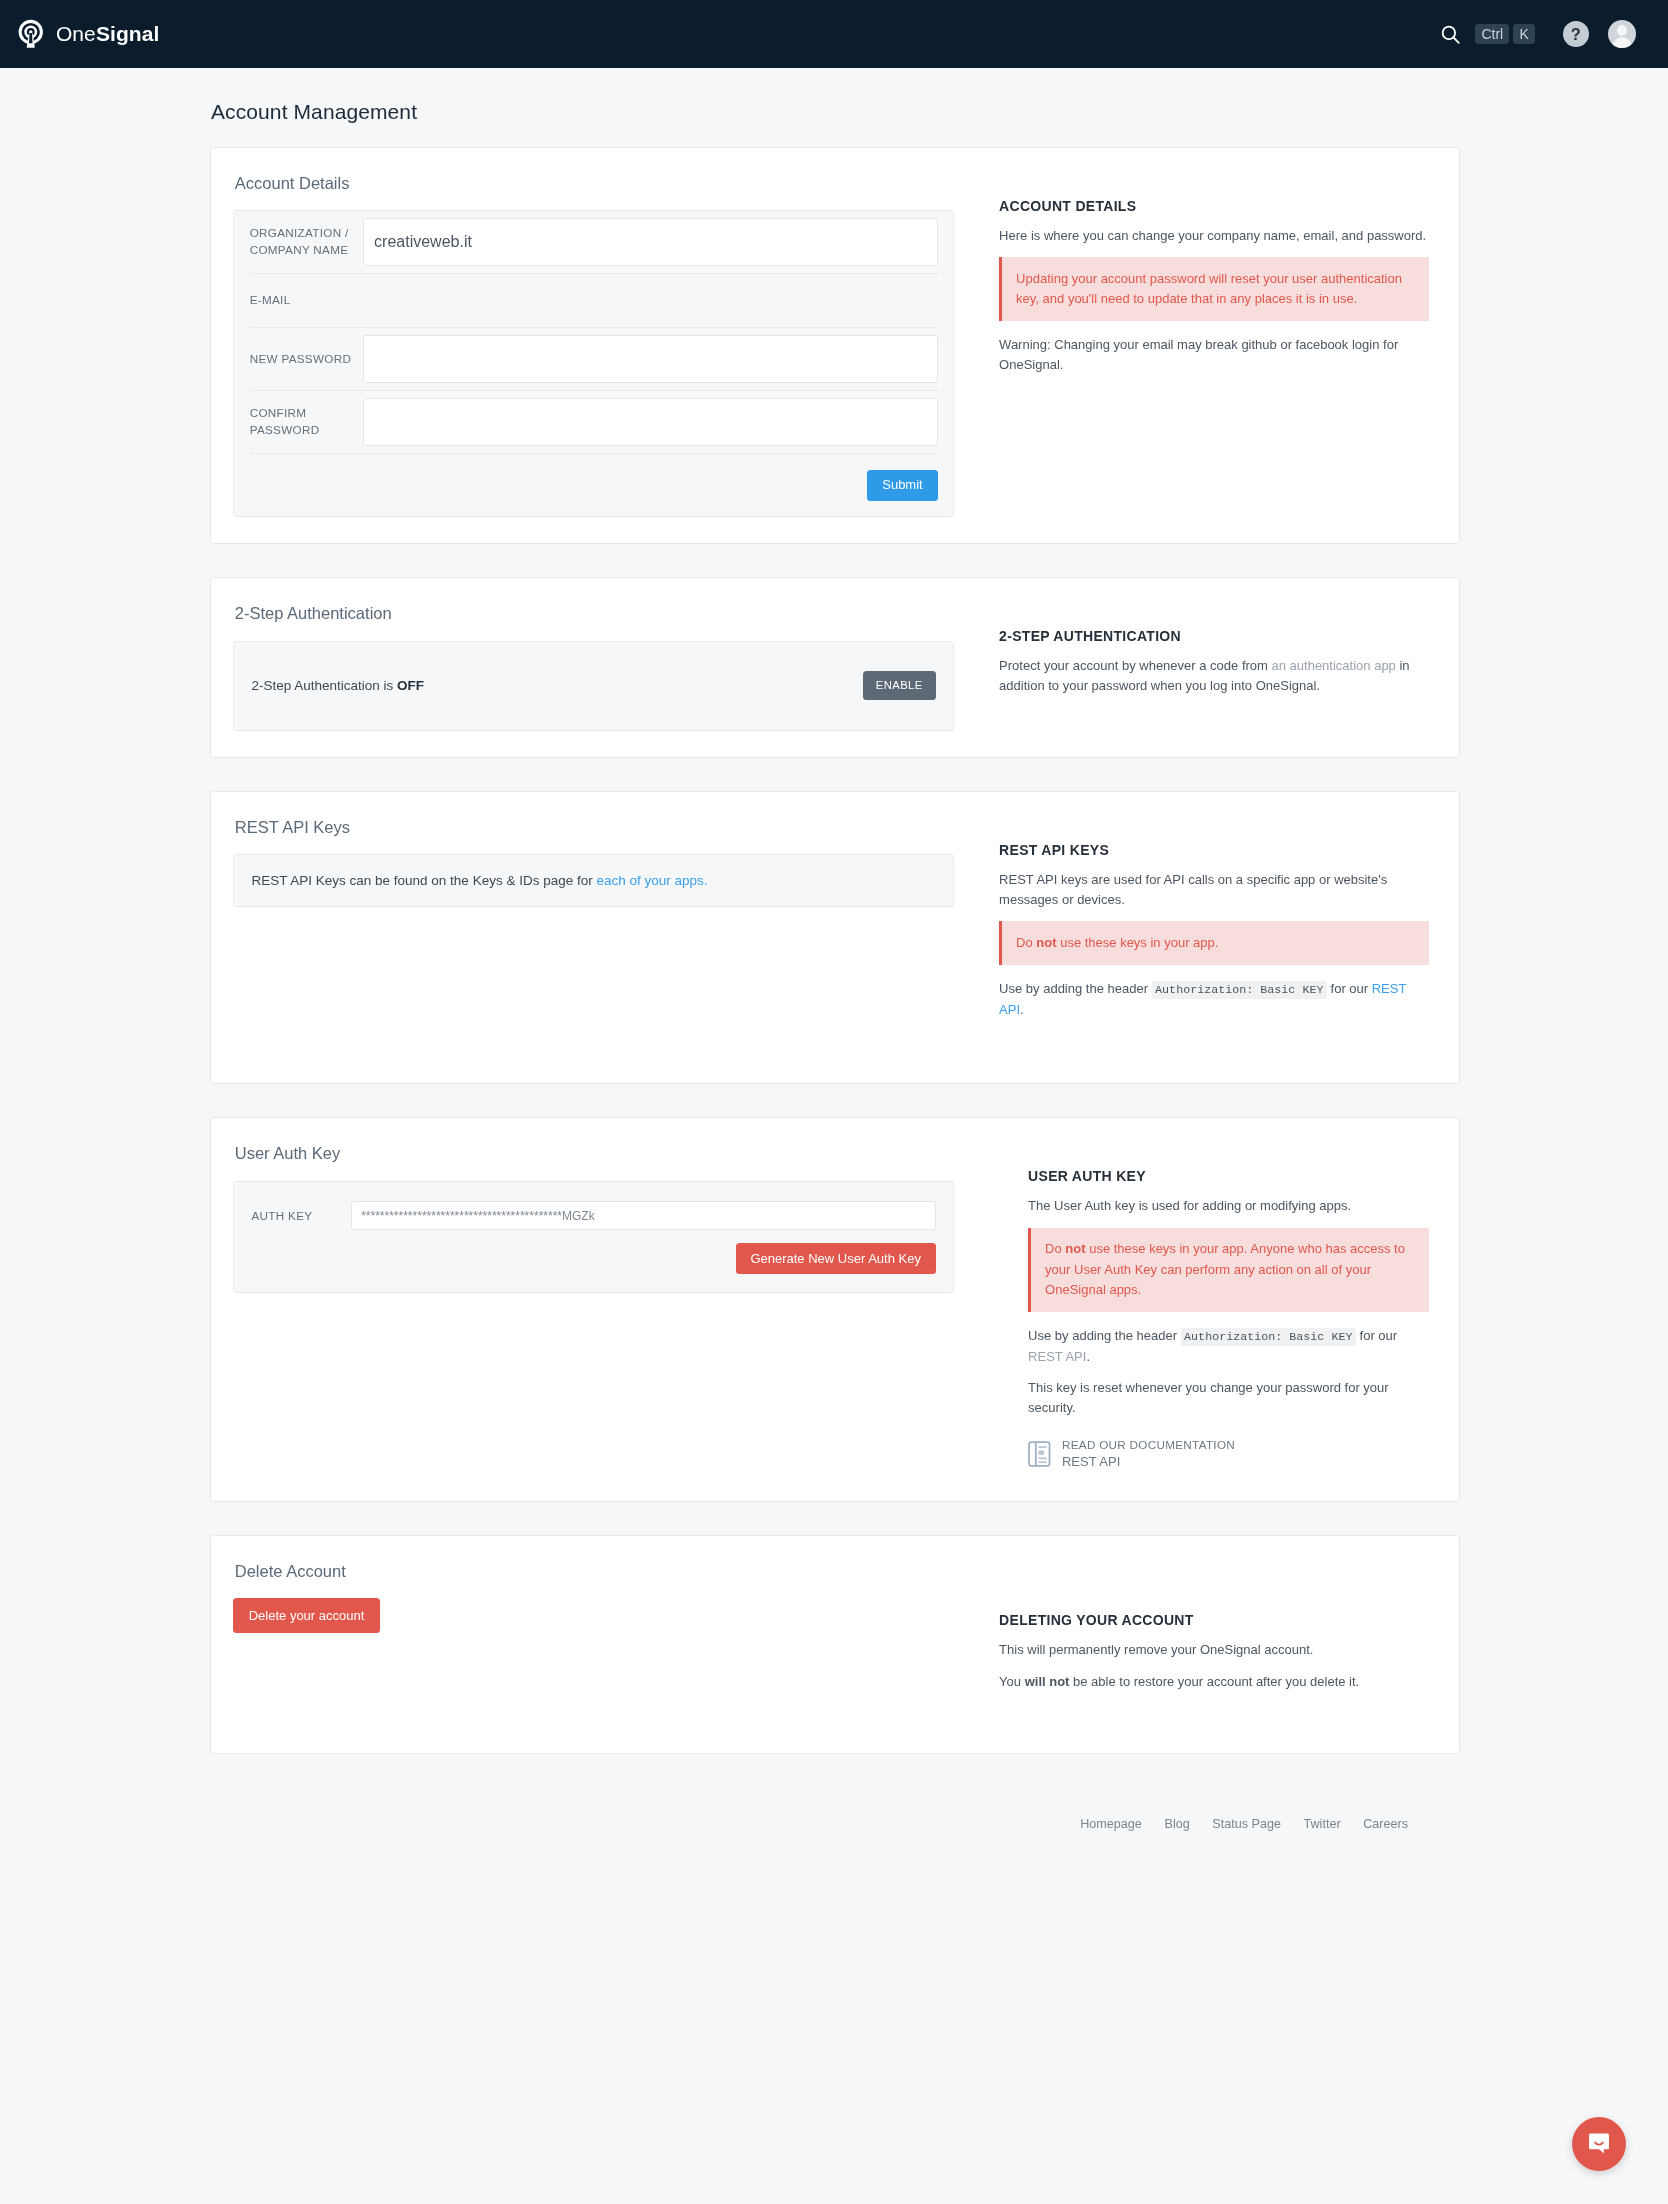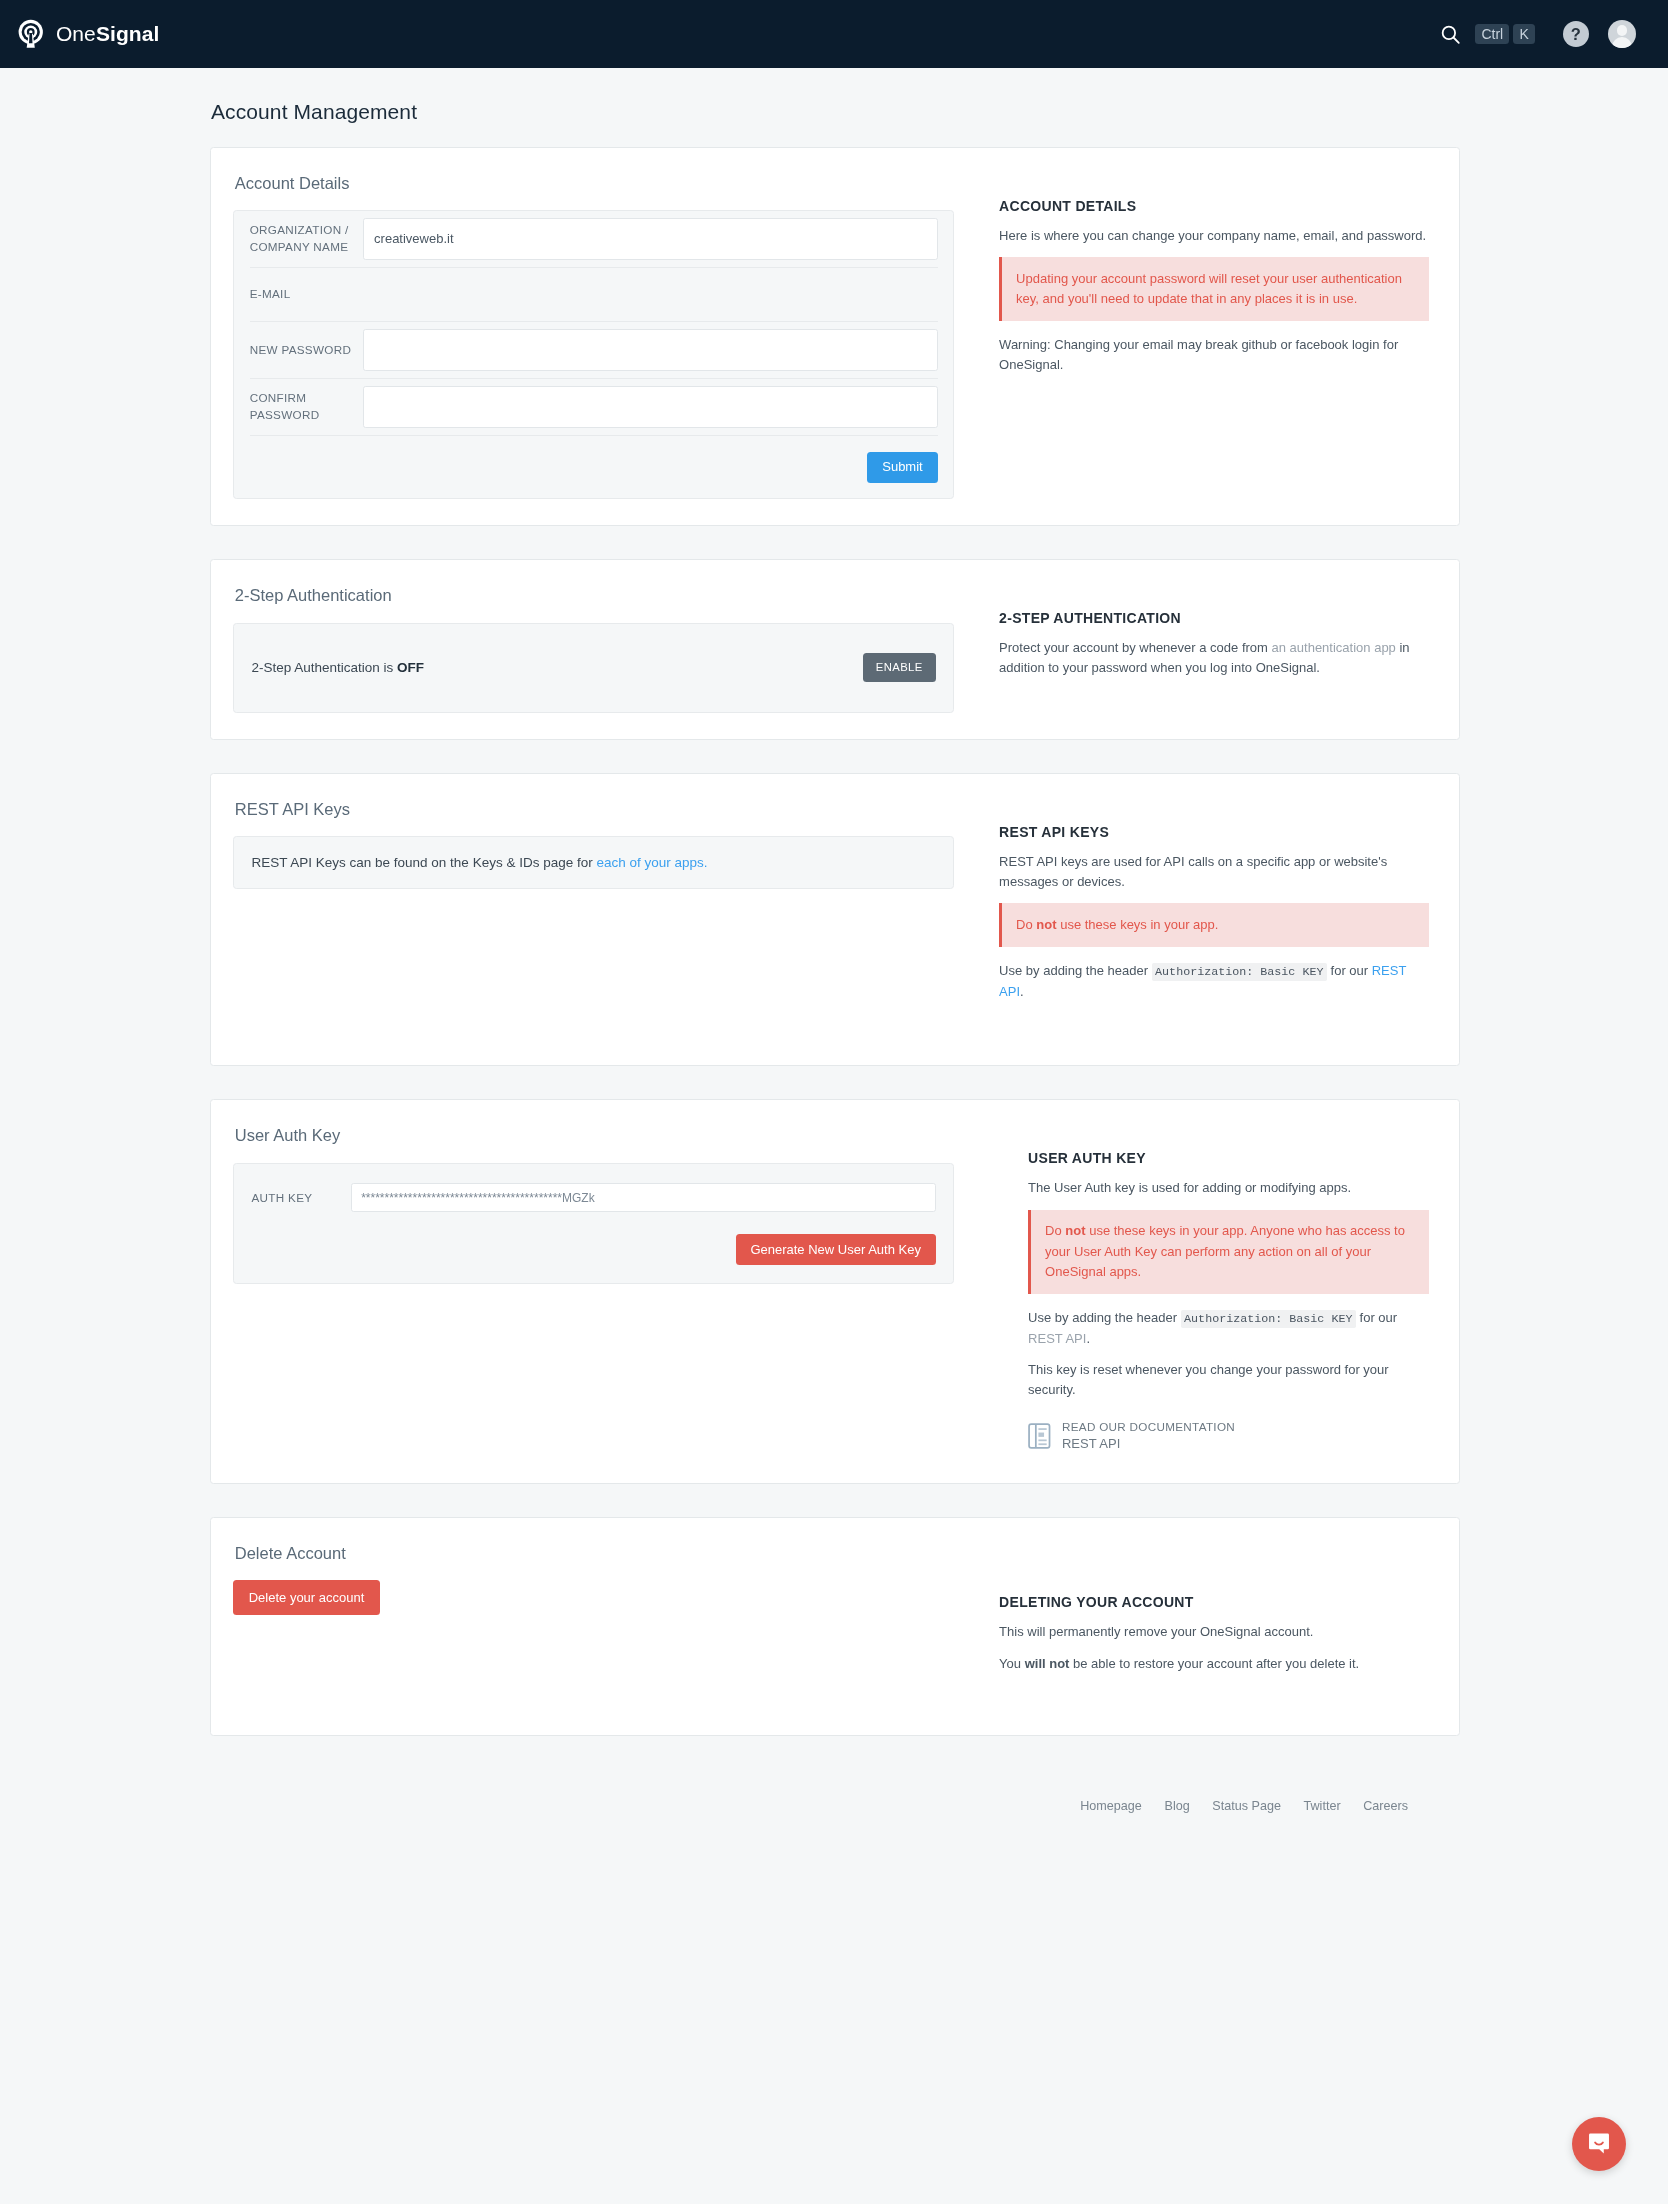--- a/index.html
+++ b/index.html
@@ -119,26 +119,26 @@
     width: 113px;
     flex: 0 0 113px;
     font-size: 11.7px;
     color: #63707c;
     letter-spacing: 0.3px;
     line-height: 1.45;
     padding-right: 10.4px;
   }
   .form-input {
     flex: 1;
-    height: 42px;
+    height: 48px;
     background: #ffffff;
     border: 0.9px solid #e2e6e9;
     border-radius: 2.6px;
     padding: 0 10.4px;
-    font-size: 13px;
+    font-size: 16px;
     color: #4a5763;
     font-family: "Liberation Sans", sans-serif;
     outline: none;
   }
   .form-input::placeholder { color: #aab3bb; }
 
   .form-actions {
     display: flex; justify-content: flex-end;
     padding: 15.6px 0 15.6px;
   }
@@ -207,21 +207,21 @@
     width: 100px; flex: 0 0 100px; font-size: 11.7px;
     color: #63707c; letter-spacing: 0.3px;
   }
   .authkey-input {
     flex: 1; height: 29.5px; background: #ffffff;
     border: 0.9px solid #e2e6e9; border-radius: 2.6px;
     padding: 0 8.7px; font-size: 12px; color: #7c8894;
     font-family: "Liberation Sans", sans-serif;
     overflow: hidden; outline: none;
   }
-  .authkey-actions { display: flex; justify-content: flex-end; margin-top: 22px; }
+  .authkey-actions { display: flex; justify-content: flex-end; margin-top: 13px; }
 
   
   .doc-link {
     display: flex; align-items: center; gap: 11.3px;
     margin-top: 19px; text-decoration: none; cursor: pointer;
   }
   .doc-icon { width: 22.6px; height: 26px; flex: 0 0 22.6px; }
   .doc-text { line-height: 1.4; }
   .doc-text .t1 {
     display: block; font-size: 11.7px; color: #6d7983;

